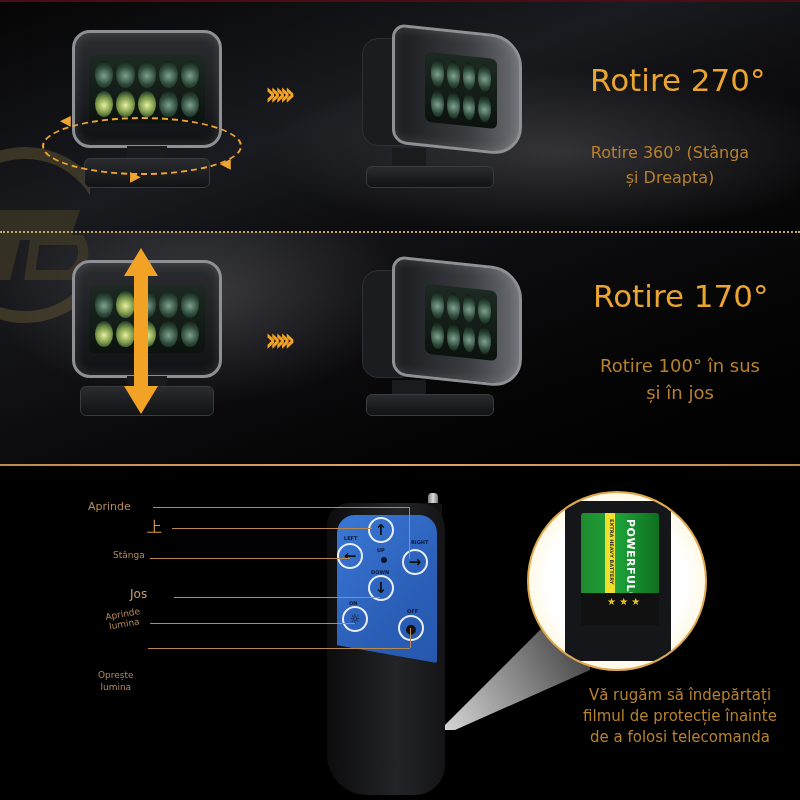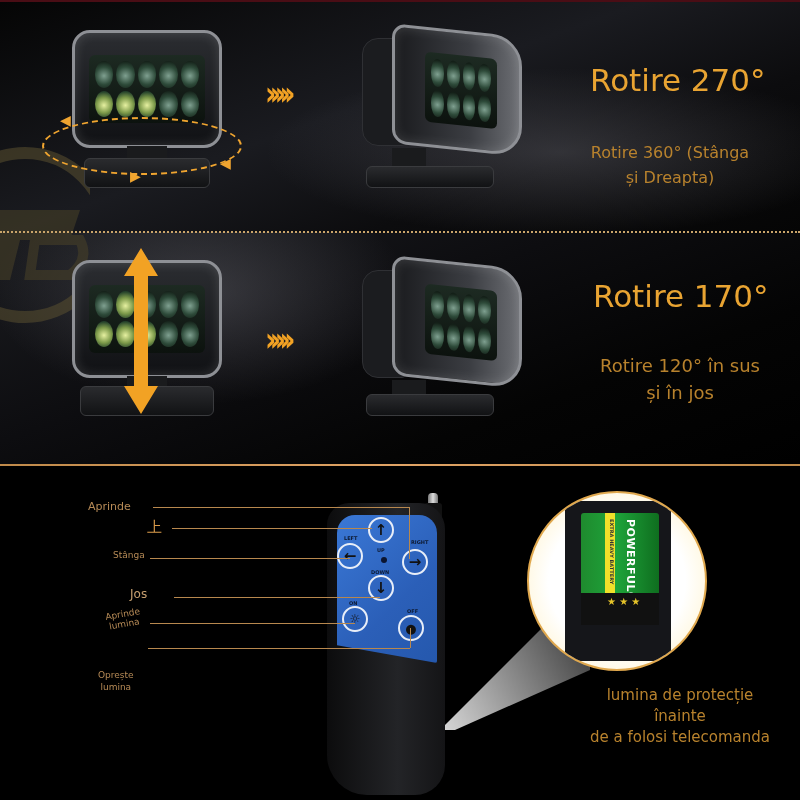--- a/index.html
+++ b/index.html
@@ -192,21 +192,21 @@
         <div class="led dim"></div>
         <div class="led dim"></div>
     </div>
   </div>
   <div class="lamp-neck" style="left:30px; top:118px; width:34px; height:22px;"></div>
   <div class="lamp-base" style="left:4px; top:132px; width:128px; height:22px;"></div>
 </div>
 
 <div class="title" style="left:593px; top:278px;">Rotire 170°</div>
 <div class="subtitle big" style="left:580px; top:352px; width:200px;">
-  <div>Rotire 120° în sus</div>
+  <div>Rotire 100° în sus</div>
   <div>și în jos</div>
 </div>
 
 <div class="remote">
   <div class="antenna"></div>
   <div class="antenna-base"></div>
   <div class="remote-body"></div>
   <div class="keypad"></div>
 
   <div class="rbtn" style="left:41px; top:24px;">
@@ -270,15 +270,16 @@
     <div class="battery">
       <div class="battery-stripe"></div>
       <div class="battery-sub">EXTRA HEAVY BATTERY</div>
       <div class="battery-text">POWERFULCELL</div>
       <div class="battery-bottom"></div>
       <div class="stars">★ ★ ★</div>
     </div>
   </div>
 </div>
 <div class="inset-caption">
-  <div>lumina de protecție înainte</div>
+  <div>Vă rugăm să îndepărtați</div>
+  <div>filmul de protecție înainte</div>
   <div>de a folosi telecomanda</div>
 </div>
 
 </body></html>

